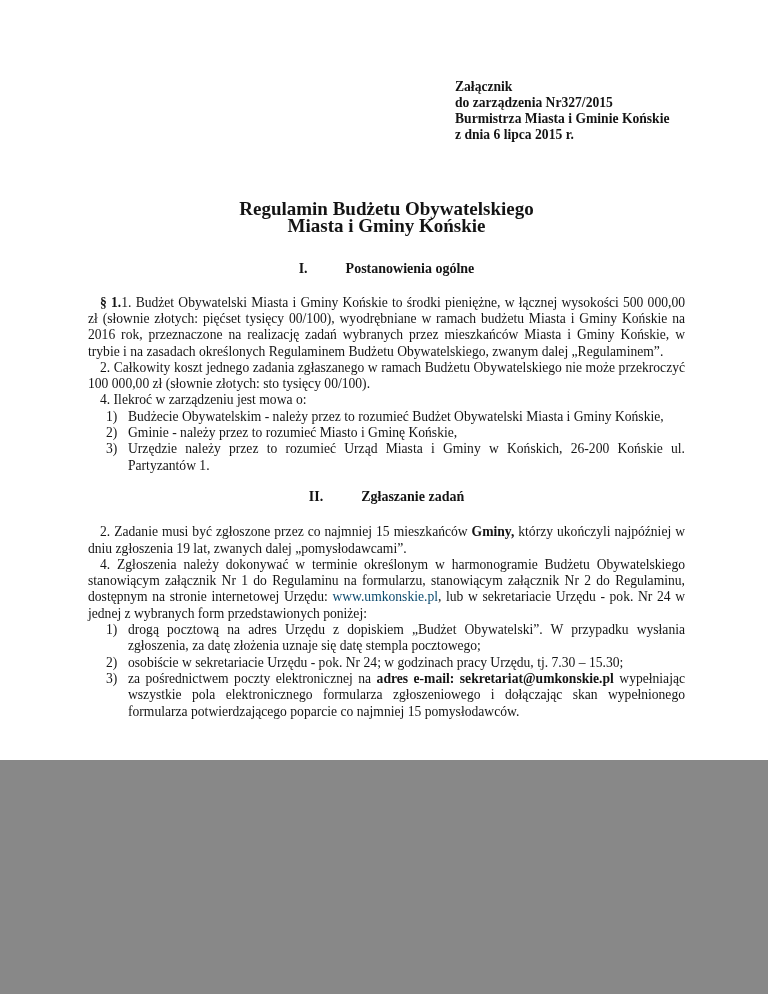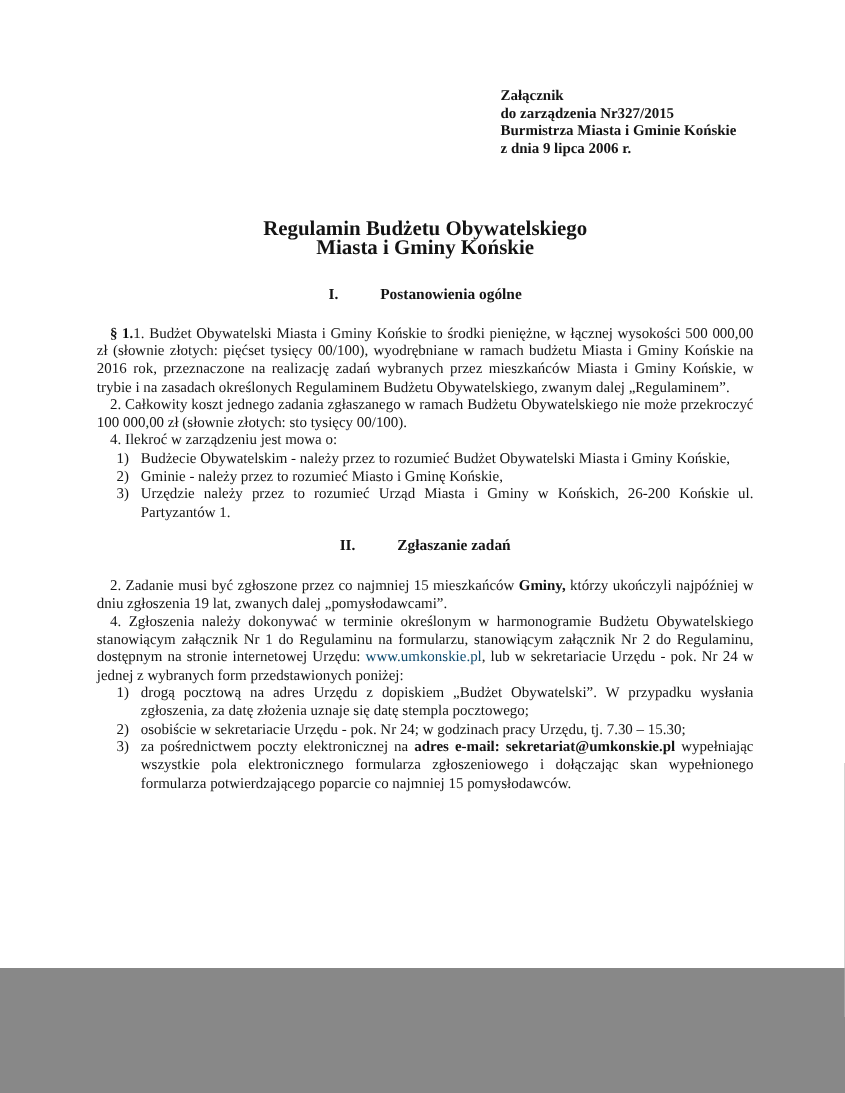--- a/index.html
+++ b/index.html
@@ -1,19 +1,19 @@
 <!DOCTYPE html>
 <html lang="pl"><head>
 <meta charset="utf-8">
 <style>
   html, body { margin: 0; padding: 0; background: #888; }
   .page {
     position: relative;
     width: 768px;
-    height: 880px;
+    height: 760px;
     margin: 0 auto;
     background: #ffffff;
     box-sizing: border-box;
     padding: 79px 83px 0 88px;
     font-family: "Liberation Serif", "DejaVu Serif", serif;
     font-size: 13.6px;
     line-height: 16.3px;
     color: #141414;
     overflow: hidden;
   }
@@ -54,21 +54,21 @@
 </style>
 </head>
 <body>
 
 <div class="page">
 
   <div class="attachment-note">
     <div>Załącznik</div>
     <div>do zarządzenia Nr327/2015</div>
     <div>Burmistrza Miasta i Gminie Końskie</div>
-    <div>z dnia 9 lipca 2006 r.</div>
+    <div>z dnia 6 lipca 2015 r.</div>
   </div>
 
   <h1 class="doc-title">
     <span>Regulamin Budżetu Obywatelskiego</span><br>
     <span>Miasta i Gminy Końskie</span>
   </h1>
 
   <div class="section-heading">
     <span class="sec-num">I.</span>
     <span class="sec-title">Postanowienia ogólne</span>

